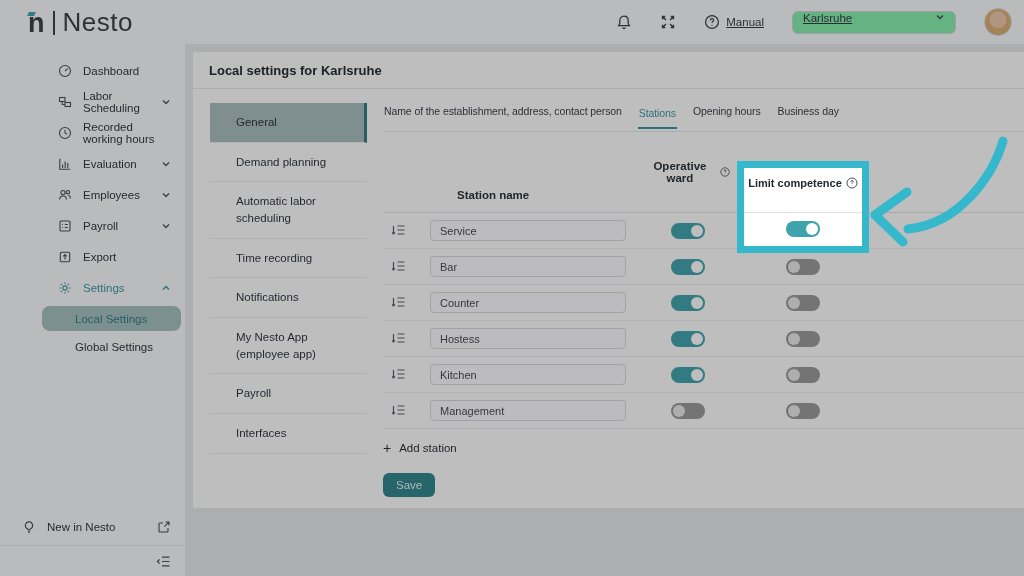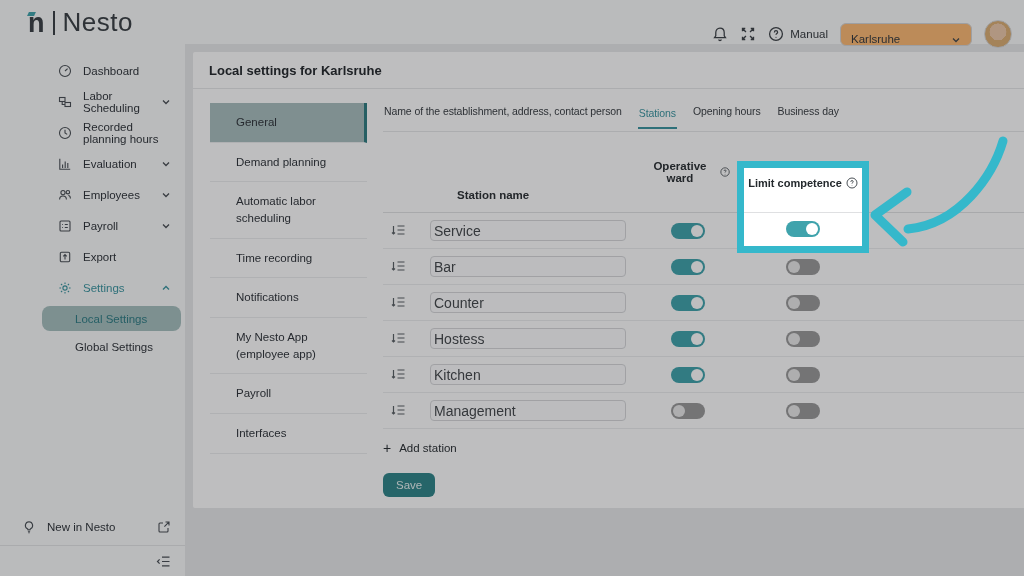--- a/index.html
+++ b/index.html
@@ -8,25 +8,25 @@
          font-family:"Liberation Sans", sans-serif; background:#e8e9eb; color:#33383d; }
 
   
   .topbar { position:absolute; top:0; left:0; right:0; height:44px; background:#fafbfb; z-index:1; }
   .logo { position:absolute; left:28px; top:7px; display:flex; align-items:center; gap:8px; }
   .logo-n { font-size:27px; font-weight:bold; color:#3a4045; position:relative; line-height:30px; }
   .logo-n::before { content:''; position:absolute; left:0px; top:4px; width:7px; height:4px;
                     background:#3fa3ac; transform:skewX(-25deg); }
   .logo-bar { width:2px; height:24px; background:#3a4045; }
   .logo-name { font-size:26px; color:#3a4045; letter-spacing:0.5px; }
-  .topbar-right { position:absolute; right:12px; top:12px; height:44px; display:flex; align-items:center; gap:12px; }
+  .topbar-right { position:absolute; right:12px; top:0; height:44px; display:flex; align-items:center; gap:28px;text-decoration:underline; }
   .tb-icon { width:16px; height:16px; color:#3c4146; display:flex; align-items:center; justify-content:center; }
   .manual { display:flex; align-items:center; gap:6px; font-size:11.5px; color:#33383d; }
-  .loc-select { width:132px; height:23px; border:1px solid #d4d5d7; border-radius:6px; background:#fdba74;
-                display:flex; align-items:flex-end; justify-content:space-between; padding:0 10px; font-size:11.5px; }
+  .loc-select { width:164px; height:23px; border:1px solid #d4d5d7; border-radius:6px; background:#86efac;
+                display:flex; align-items:flex-start; justify-content:space-between; padding:0 10px; font-size:11.5px; }
   .avatar { width:28px; height:28px; border-radius:50%;
             background:radial-gradient(circle at 50% 42%, #ecc9ab 0 42%, #dcae74 43% 70%, #c2975f 100%);
             border:1px solid #d8d9da; }
 
   
   .sidebar { position:absolute; top:44px; left:0; width:185px; bottom:0; background:#fafbfb; z-index:1;padding-left:36px; }
   .nav { padding-top:11px; }
   .nav-item { height:31px; display:flex; align-items:center; padding:0 14px 0 22px; font-size:11.5px; color:#2f343a; }
   .nav-item .ni-icon { width:14px; height:14px; margin-right:11px; color:#494f55; flex:none; }
   .nav-item .ni-label { flex:1; }
@@ -60,21 +60,21 @@
   .tab.active { color:#3a95a0; border-bottom:2px solid #3a95a0; padding-bottom:8px; }
 
   .grid-row { display:grid; grid-template-columns:47px 215px 85px 145px; align-items:center; }
   .thead { height:81px; border-bottom:1px solid #e1e2e4; font-size:11.5px; font-weight:bold; color:#2b3034; }
   .th { justify-self:center; display:flex; align-items:center; gap:5px; text-align:center; }
   .th.name { justify-self:start; padding-left:27px;margin-top:45px; }
   .q-icon { width:12px; height:12px; color:#4a5055; }
   .station-row { height:36px; border-bottom:1px solid #ecedef; }
   .handle { justify-self:start; padding-left:8px; color:#5a6065; }
   .station-input { width:196px; height:21px; border:1px solid #d7d8da; border-radius:4px; background:#fdfdfe;
-                   font-size:14px; color:#44484c; padding:0 3px; font-family:"Liberation Sans",sans-serif; }
+                   font-size:11px; color:#44484c; padding:0 9px; font-family:"Liberation Sans",sans-serif; }
   .toggle { width:34px; height:16px; border-radius:8px; background:#9a9a9a; position:relative; justify-self:center; }
   .toggle .knob { position:absolute; top:2px; left:2px; width:12px; height:12px; border-radius:50%; background:#e9e9e9; }
   .toggle.on { background:#3fa3ac; }
   .toggle.on .knob { left:auto; right:2px; background:#ffffff; }
   .add-row { height:38px; display:flex; align-items:center; gap:8px; font-size:11.5px; color:#2b3034; }
   .plus { font-size:14px; color:#2b3034; }
   .save-btn { margin-top:6px; display:inline-block; background:#2f8589; color:#e9f3f3; border:none;
               border-radius:6px; padding:6px 13px; font-size:11.5px; font-family:"Liberation Sans",sans-serif; }
 
   
@@ -160,21 +160,21 @@
             </svg>
         </span>
       </div>
       <div class="nav-item">
         <span class="ni-icon">
           <svg class="i" viewBox="0 0 14 14" fill="none" stroke="currentColor" stroke-width="1.1">
             <circle cx="7" cy="7" r="5.5"></circle>
               <path d="M7 3.8V7l2.2 1.4"></path>
             </svg>
         </span>
-        <span class="ni-label">Recorded planning hours</span>
+        <span class="ni-label">Recorded working hours</span>
       </div>
       <div class="nav-item">
         <span class="ni-icon">
           <svg class="i" viewBox="0 0 14 14" fill="none" stroke="currentColor" stroke-width="1.1">
             <path d="M1.8 1.8v10.4h10.4"></path>
               <path d="M4.6 11V7.5M7.2 11V4.5M9.8 11V6"></path>
             </svg>
         </span>
         <span class="ni-label">Evaluation</span>
         <span class="chev">

